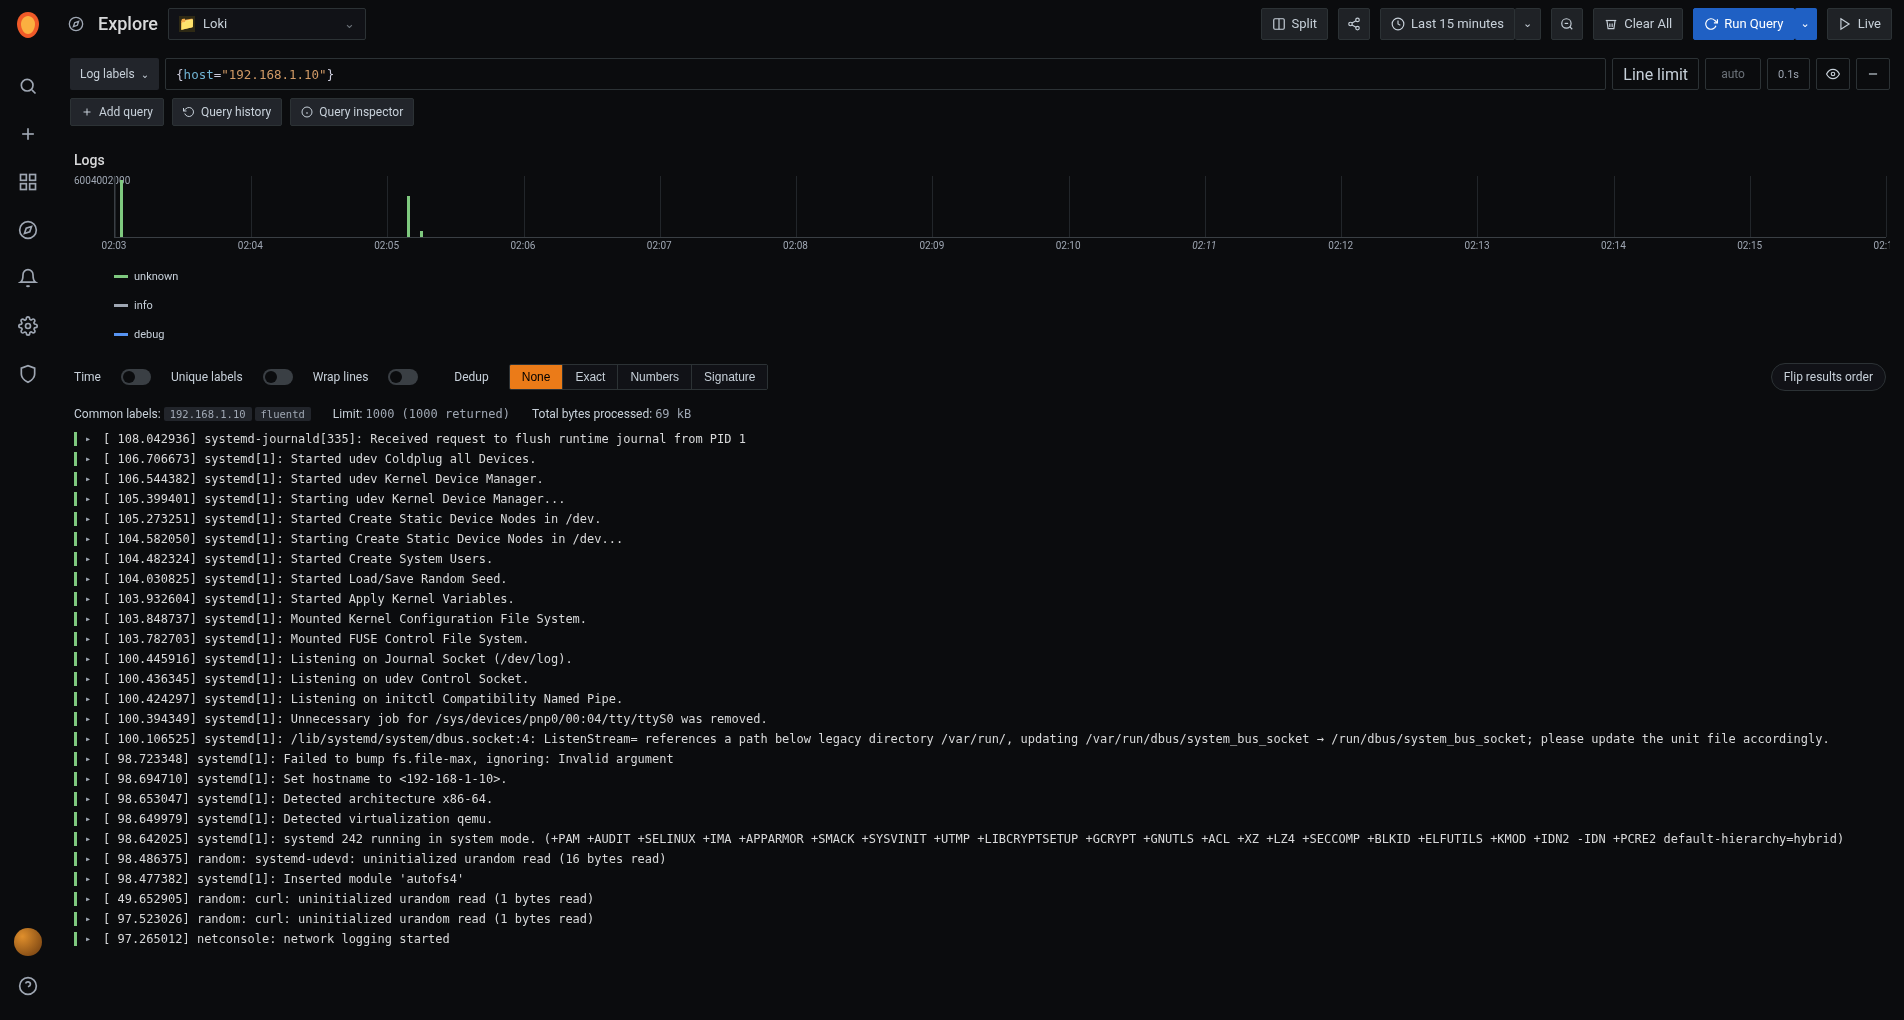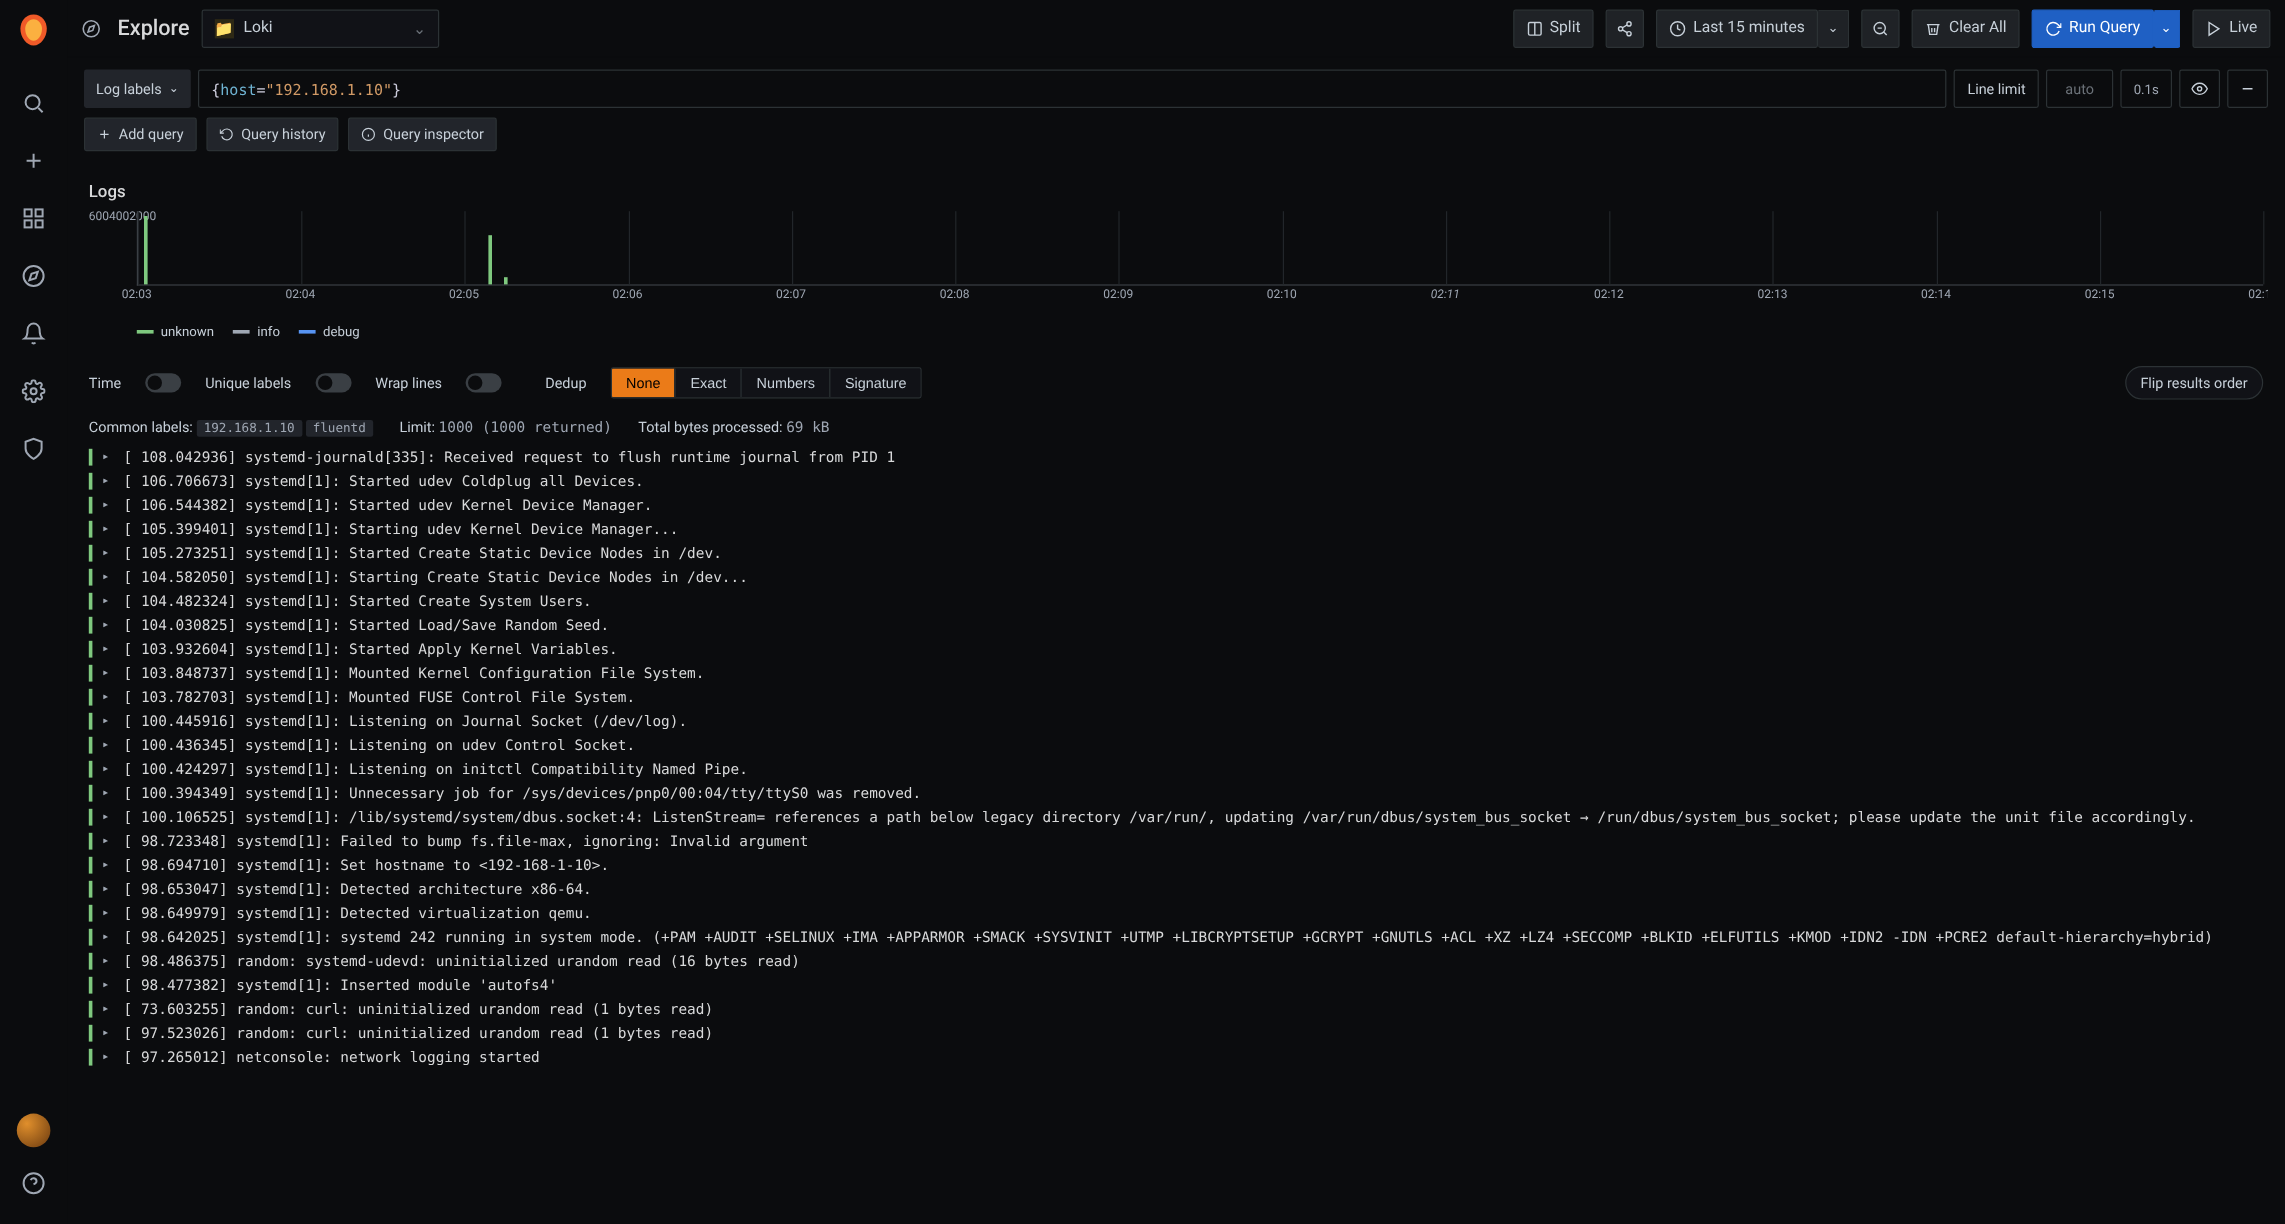--- a/index.html
+++ b/index.html
@@ -78,21 +78,21 @@
   flex: 1; height: 32px; background: #0b0c0e; border: 1px solid #2c3235; border-radius: 2px;
   display: flex; align-items: center; padding: 0 10px;
   font-family: "Menlo","Monaco","Consolas",monospace; font-size: 12.5px;
 }
 .tok-brace { color: #ccccdc; }
 .tok-key { color: #6fb3d2; }
 .tok-eq { color: #ccccdc; }
 .tok-str { color: #d19a66; }
 .qr-linelimit {
   height: 32px; background: #0b0c0e; border: 1px solid #2c3235; border-radius: 2px;
-  display: flex; align-items: center; padding: 0 10px; font-size: 12px; color: #c7d0d9;
+  display: flex; align-items: center; padding: 0 10px; font-size: 16px; color: #c7d0d9;
 }
 .qr-autolimit {
   height: 32px; width: 56px; background: #0b0c0e; border: 1px solid #2c3235; border-radius: 2px;
   display: flex; align-items: center; justify-content: center; color: #6b7178; font-size: 12px;
 }
 .qr-time {
   height: 32px; background: #0b0c0e; border: 1px solid #2c3235; border-radius: 2px;
   display: flex; align-items: center; padding: 0 10px; font-size: 11px; color: #9fa7b3;
 }
 .qr-iconbtn {
@@ -112,21 +112,21 @@
 
 .chart-area { position: relative; height: 92px; margin-left: 4px; margin-right: 4px; }
 .chart-y { position: absolute; left: 0; width: 38px; height: 62px; display: flex; flex-direction: row; justify-content: space-between; font-size: 10px; color: #9fa7b3; text-align: right; }
 .chart-y span { line-height: 1; }
 .chart-svg { position: absolute; left: 40px; right: 0; top: 0; height: 62px; border-left: 1px solid #3a3f44; border-bottom: 1px solid #3a3f44; }
 .chart-grid-v { position: absolute; top: 0; bottom: 0; width: 1px; background: #22262a; }
 .chart-bar { position: absolute; bottom: 0; width: 3px; background: #7fc97f; }
 .chart-xticks { position: absolute; left: 40px; right: 0; top: 64px; height: 14px; }
 .xt { position: absolute; transform: translateX(-50%); font-size: 10px; color: #9fa7b3; }
 
-.legend { display: flex; gap: 16px; margin: 2px 4px 0 44px; font-size: 11px; color: #c7d0d9; align-items: flex-start; }
+.legend { display: flex; gap: 16px; margin: 2px 4px 0 44px; font-size: 11px; color: #c7d0d9; align-items: flex-start; flex-direction: column; }
 .legend-item { display: flex; align-items: center; gap: 6px; }
 .legend-swatch { width: 14px; height: 3px; }
 
 
 .ctrl-row { display: flex; align-items: center; gap: 20px; margin: 22px 4px 0 4px; }
 .ctrl-label { font-size: 12px; color: #c7d0d9; }
 .switch { width: 30px; height: 16px; background: #3a3f44; border-radius: 999px; position: relative; }
 .switch::after { content: ''; position: absolute; left: 2px; top: 2px; width: 12px; height: 12px; background: #0b0c0e; border-radius: 50%; }
 .dedup-label { font-size: 12px; color: #c7d0d9; margin-left: 16px; }
 .seg { display: flex; border: 1px solid #2c3235; border-radius: 2px; overflow: hidden; }
@@ -554,21 +554,21 @@
             <div class="log-text">[   98.486375] random: systemd-udevd: uninitialized urandom read (16 bytes read)</div>
           </div>
           <div class="log-line">
             <div class="log-level"></div>
             <div class="log-caret">▸</div>
             <div class="log-text">[   98.477382] systemd[1]: Inserted module 'autofs4'</div>
           </div>
           <div class="log-line">
             <div class="log-level"></div>
             <div class="log-caret">▸</div>
-            <div class="log-text">[   73.603255] random: curl: uninitialized urandom read (1 bytes read)</div>
+            <div class="log-text">[   49.652905] random: curl: uninitialized urandom read (1 bytes read)</div>
           </div>
           <div class="log-line">
             <div class="log-level"></div>
             <div class="log-caret">▸</div>
             <div class="log-text">[   97.523026] random: curl: uninitialized urandom read (1 bytes read)</div>
           </div>
           <div class="log-line">
             <div class="log-level"></div>
             <div class="log-caret">▸</div>
             <div class="log-text">[   97.265012] netconsole: network logging started</div>

